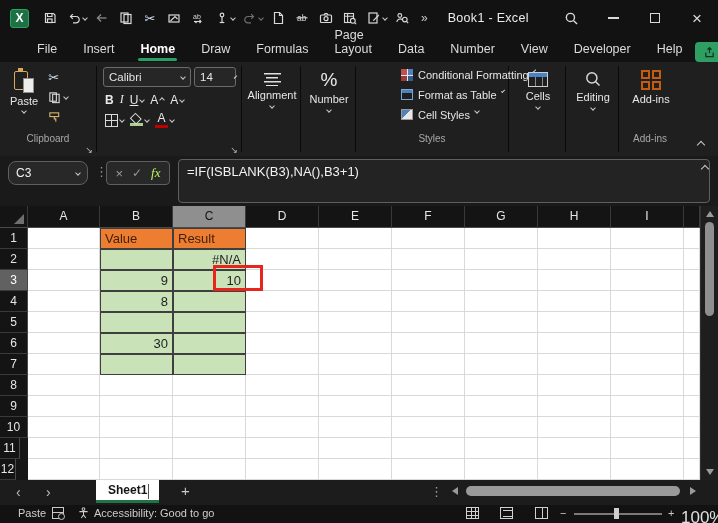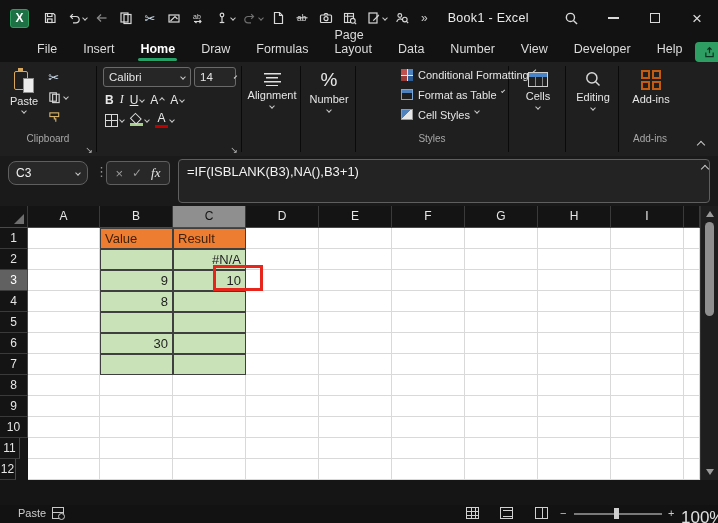--- a/index.html
+++ b/index.html
@@ -119,21 +119,21 @@
            justify-content:space-between;padding:0 7px;font-size:12px;color:#f0f0f0;}
   .fdots{position:absolute;left:95px;top:8px;color:#8f8f8f;font-size:13px;}
   .fdots::before{content:"\22EE";}
   .fxbox{position:absolute;left:106px;top:5px;width:64px;height:24px;background:#282828;
          border:1px solid #5f5f5f;border-radius:4px;display:flex;align-items:center;
          justify-content:space-around;padding:0 4px;}
   .fcancel{color:#9a9a9a;font-size:13px;}
   .fcancel::before{content:"\00D7";}
   .fenter{color:#9a9a9a;font-size:12px;}
   .fenter::before{content:"\2713";}
-  .fxlbl{font-family:"Liberation Serif","DejaVu Serif",serif;font-style:italic;font-size:13px;color:#e5e5e5;}
+  .fxlbl{font-family:"Liberation Serif","DejaVu Serif",serif;font-style:italic;font-size:13px;color:#bef264;}
   .finput{position:absolute;left:178px;top:3px;width:532px;height:44px;background:#232323;
           border:1px solid #5f5f5f;border-radius:4px;padding:4px 8px;font-size:13px;color:#f2f2f2;}
   .fcollapse{position:absolute;right:10px;top:10px;}
 
   
   .gridwrap{position:absolute;top:206px;left:0;width:718px;height:274px;background:#161616;}
   .gcorner{position:absolute;background:#141414;border-right:1px solid #3a3a3a;border-bottom:1px solid #4a4a4a;}
   .gcorner::after{content:"";position:absolute;right:3px;bottom:3px;width:0;height:0;
                   border-left:10px solid transparent;border-bottom:10px solid #6f6f6f;}
   .ghead{position:absolute;background:#141414;color:#e6e6e6;font-size:12px;text-align:center;
@@ -671,24 +671,46 @@
       <div class="gcell" style="left: 246px; top: 253px; width: 73px; height: 21px;"></div>
       <div class="gcell" style="left: 319px; top: 253px; width: 73px; height: 21px;"></div>
       <div class="gcell" style="left: 392px; top: 253px; width: 73px; height: 21px;"></div>
       <div class="gcell" style="left: 465px; top: 253px; width: 73px; height: 21px;"></div>
       <div class="gcell" style="left: 538px; top: 253px; width: 73px; height: 21px;"></div>
       <div class="gcell" style="left: 611px; top: 253px; width: 73px; height: 21px;"></div>
       <div class="gcell" style="left: 684px; top: 253px; width: 16px; height: 21px;"></div>
       <div class="anno" id="anno" style="border-color: rgb(232, 37, 29);"></div>
     </div>
 
+  <div class="sheetbar">
+    <span class="snav prev"></span>
+    <span class="snav next"></span>
+    <div class="stab">
+        <span>Sheet1</span>
+      </div>
+    <span class="stabdiv"></span>
+    <span class="addsheet">+</span>
+    <span class="sdots"></span>
+    <div class="hscroll">
+      <span class="harrow-l"></span>
+      <span class="hthumb"></span>
+      <span class="harrow-r"></span>
+    </div>
+  </div>
 
   <div class="statusbar">
     <span class="st-ready">Paste</span>
     <span class="st-macro"></span>
+    <span class="st-acc">
+      <svg width="11" height="12" viewBox="0 0 12 13" fill="none" stroke="#cdcdcd" stroke-width="1.1">
+          <circle cx="6" cy="2.2" r="1.5"></circle>
+          <path d="M1.5 5 h9 M6 5 v3.5 M6 8.5 l-2.5 3.5 M6 8.5 l2.5 3.5"></path>
+        </svg>
+      <span>Accessibility: Good to go</span>
+    </span>
     <span class="viewbtn v-normal"></span>
     <span class="viewbtn v-layout"></span>
     <span class="viewbtn v-break"></span>
     <span class="zminus"></span>
     <span class="ztrack"></span>
     <span class="zthumb"></span>
     <span class="zplus"></span>
     <span class="zpct">100%</span>
   </div>
 

